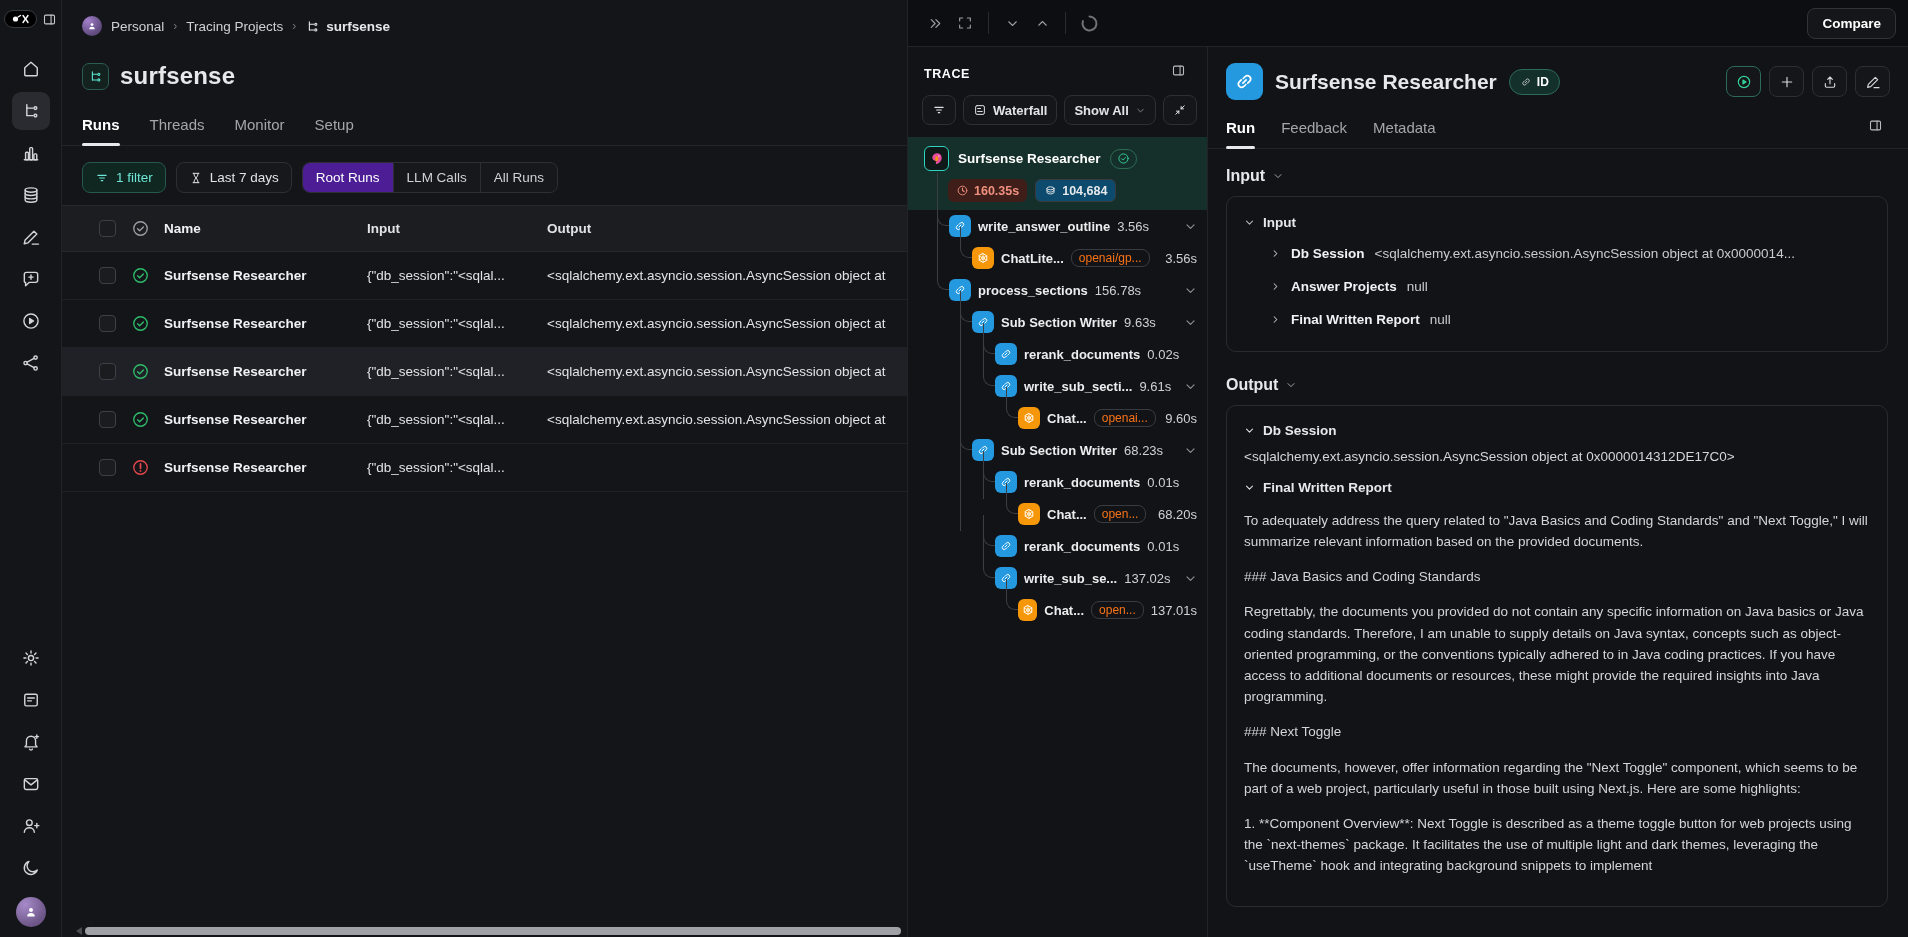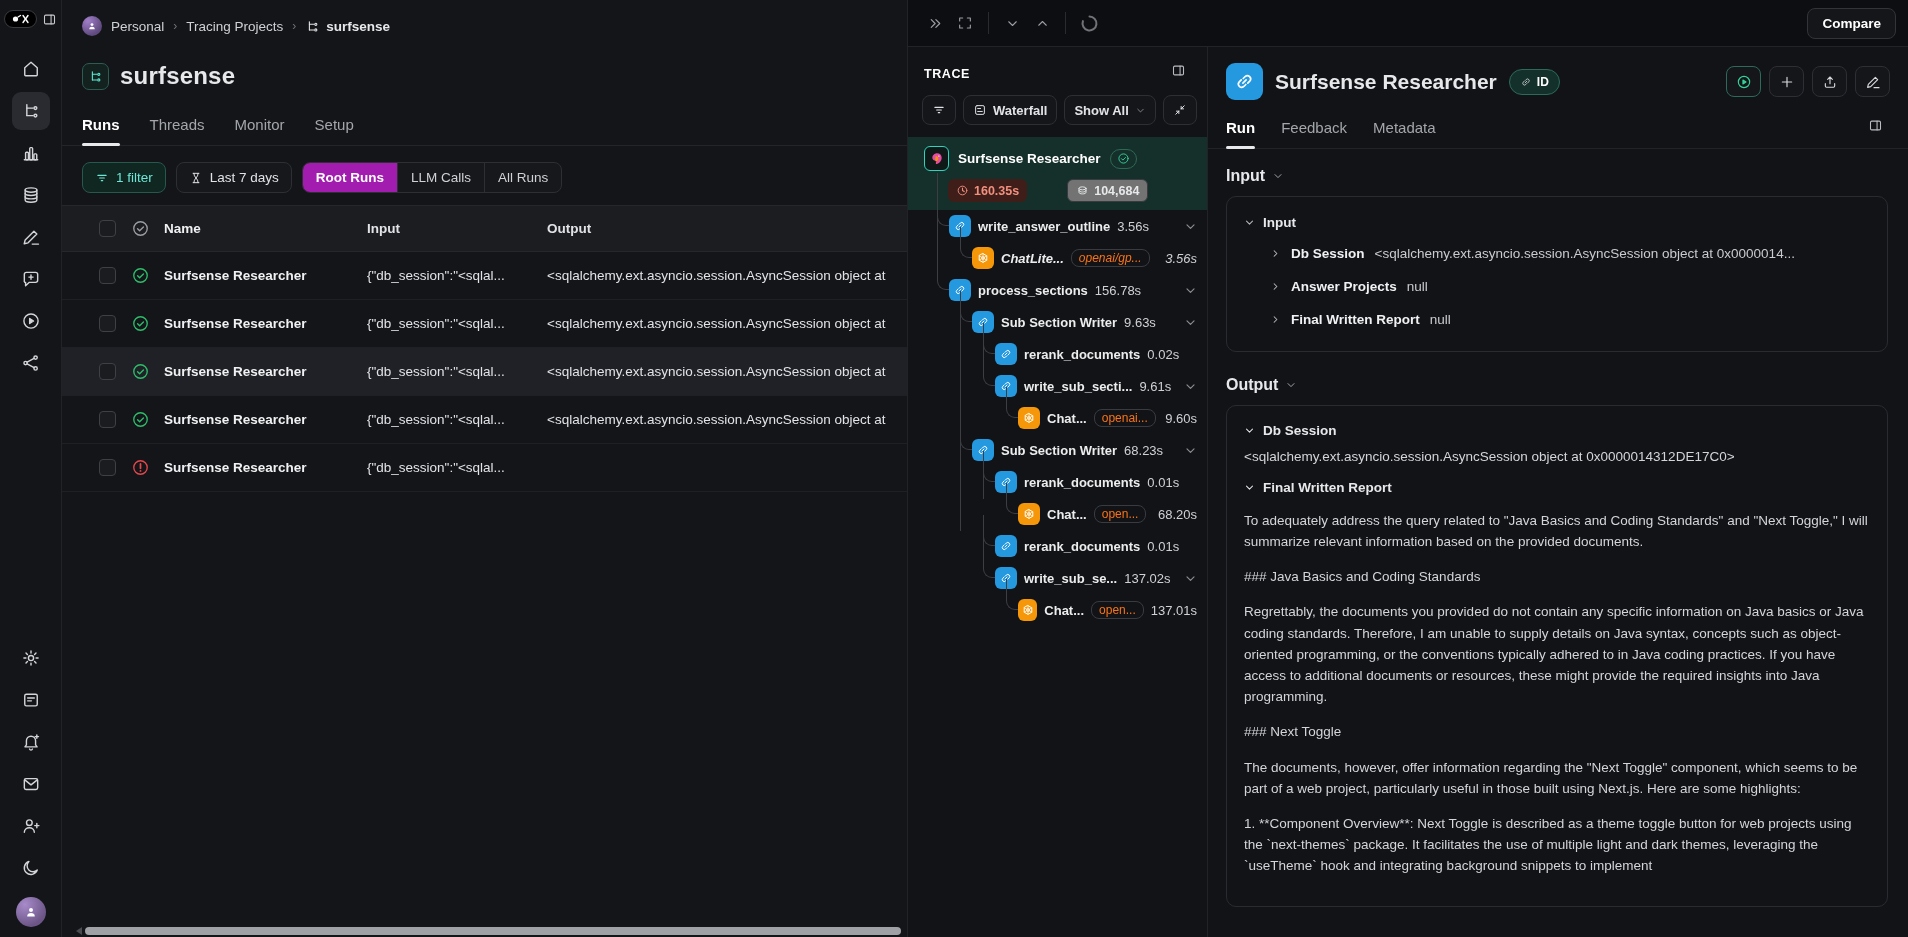--- a/index.html
+++ b/index.html
@@ -44,21 +44,21 @@
   .tab.active { color:#fff; font-weight:700; }
   .tab.active::after { content:""; position:absolute; left:0; right:0; bottom:-1px; height:3px; background:#e8e9eb; border-radius:2px; }
   .filter-row { display:flex; align-items:center; gap:10px; padding:16px 20px 12px 20px; }
   .chip { height:31px; display:flex; align-items:center; gap:7px; padding:0 12px; border-radius:8px;
           border:1px solid #2e2f35; background:#17181c; font-size:13.5px; color:#e2e3e6; cursor:pointer; }
   .chip .ic { width:14px; height:14px; }
   .chip.teal { background:#0f2621; border-color:#27584d; color:#6ee7d7; }
   .segmented { display:flex; height:31px; border:1px solid #2e2f35; border-radius:8px; overflow:hidden; background:#17181c; }
   .seg { padding:0 13px; display:flex; align-items:center; font-size:13.5px; color:#cfd1d4; cursor:pointer; border-right:1px solid #2e2f35; }
   .seg:last-child { border-right:none; }
-  .seg.active { background:#a21caf; color:#fff; font-weight:700; }
+  .seg.active { background:#4c1d95; color:#fff; font-weight:400; }
   
   .tbl-head { display:flex; align-items:center; height:47px; background:#1c1d21; border-top:1px solid #26272c;
               border-bottom:1px solid #26272c; font-weight:700; font-size:13.5px; color:#e7e8ea; }
   .row { display:flex; align-items:center; height:48px; border-bottom:1px solid #1f2025; font-size:13.5px; cursor:pointer; }
   .row.selected { background:#202127; }
   .c-check { width:54px; display:flex; justify-content:flex-end; }
   .checkbox { width:17px; height:17px; border-radius:4px; border:1.5px solid #3f4045; background:#1b1c20; cursor:pointer; }
   .c-status { width:48px; display:flex; justify-content:center; }
   .c-status .ic { width:19px; height:19px; }
   .st-ok { color:#2ebd6b; } .st-err { color:#e5484d; }
@@ -98,21 +98,21 @@
                 display:flex; align-items:center; justify-content:center; }
   .parrot-box .ic { width:16px; height:16px; }
   .t-root-name { font-size:13.5px; font-weight:700; color:#fff; }
   .ok-pill { height:20px; padding:0 6px; border:1px solid #2c6a52; border-radius:10px; color:#34d399;
              display:flex; align-items:center; }
   .ok-pill .ic { width:13px; height:13px; }
   .t-root-line2 { display:flex; align-items:center; gap:8px; margin:8px 0 0 24px; }
   .badge { height:23px; display:flex; align-items:center; gap:5px; padding:0 8px; border-radius:6px; font-size:12.5px; font-weight:700; }
   .badge .ic { width:13px; height:13px; }
   .badge.time { background:#3f1d19; color:#f0907f; }
-  .badge.tokens { background:#737373; border:1px solid #3a3b41; color:#e7e8ea;margin-left:32px; }
+  .badge.tokens { background:#0c4a6e; border:1px solid #3a3b41; color:#e7e8ea; }
   .t-root .rootline { position:absolute; left:29px; top:36px; bottom:0; width:0; border-left:1.5px solid #3d3e44; }
   .t-item { position:relative; height:32px; display:flex; align-items:center; gap:7px; padding-right:10px; font-size:13px; cursor:pointer; }
   .t-icon { width:22px; height:22px; border-radius:6px; display:flex; align-items:center; justify-content:center; color:#fff; }
   .t-icon.link { background:#2499e0; } .t-icon.llm { background:#f59709; }
   .t-icon .ic { width:14px; height:14px; }
   .t-name { font-weight:700; color:#eceded; white-space:nowrap; }
   .t-dur { color:#cfd1d4; }
   .t-model { border:1px solid #3a3b41; border-radius:8px; padding:1px 7px; color:#f97316; font-size:12px; white-space:nowrap; }
   .t-chev { margin-left:auto; width:13px; height:13px; color:#8a8d92; }
   .t-dur.right { margin-left:auto; }
@@ -627,21 +627,21 @@
           </span>
         </span>
         <span class="t-name">write_answer_outline</span>
         <span class="t-dur">3.56s</span>
         <span class="t-chev ic">
           <svg viewBox="0 0 24 24" fill="none" stroke="currentColor" stroke-width="1.7" stroke-linecap="round" stroke-linejoin="round">
             <path d="M5.5 9l6.5 6.5L18.5 9" stroke-width="2.2"></path>
           </svg>
         </span>
       </div>
-      <div class="t-item" style="padding-left: 64px; font-style: italic;">
+      <div class="t-item" style="padding-left: 64px;">
         <span class="vline" style="left: 29px;"></span>
         <span class="conn" style="left: 52px;"></span>
         <span class="t-icon llm">
           <span class="ic" style="width: 14px; height: 14px;">
             <svg viewBox="0 0 24 24" fill="none" stroke="currentColor" stroke-width="1.7" stroke-linecap="round" stroke-linejoin="round">
               <path d="M12 4.5l6.5 3.75v7.5L12 19.5l-6.5-3.75v-7.5z"></path>
               <circle cx="12" cy="12" r="2.2"></circle>
               <path d="M12 4.5V9.8M18.5 8.25 13.9 10.9M18.5 15.75 13.9 13.1M12 19.5v-5.3M5.5 15.75l4.6-2.65M5.5 8.25l4.6 2.65" stroke-width="1.2"></path>
             </svg>
           </span>

